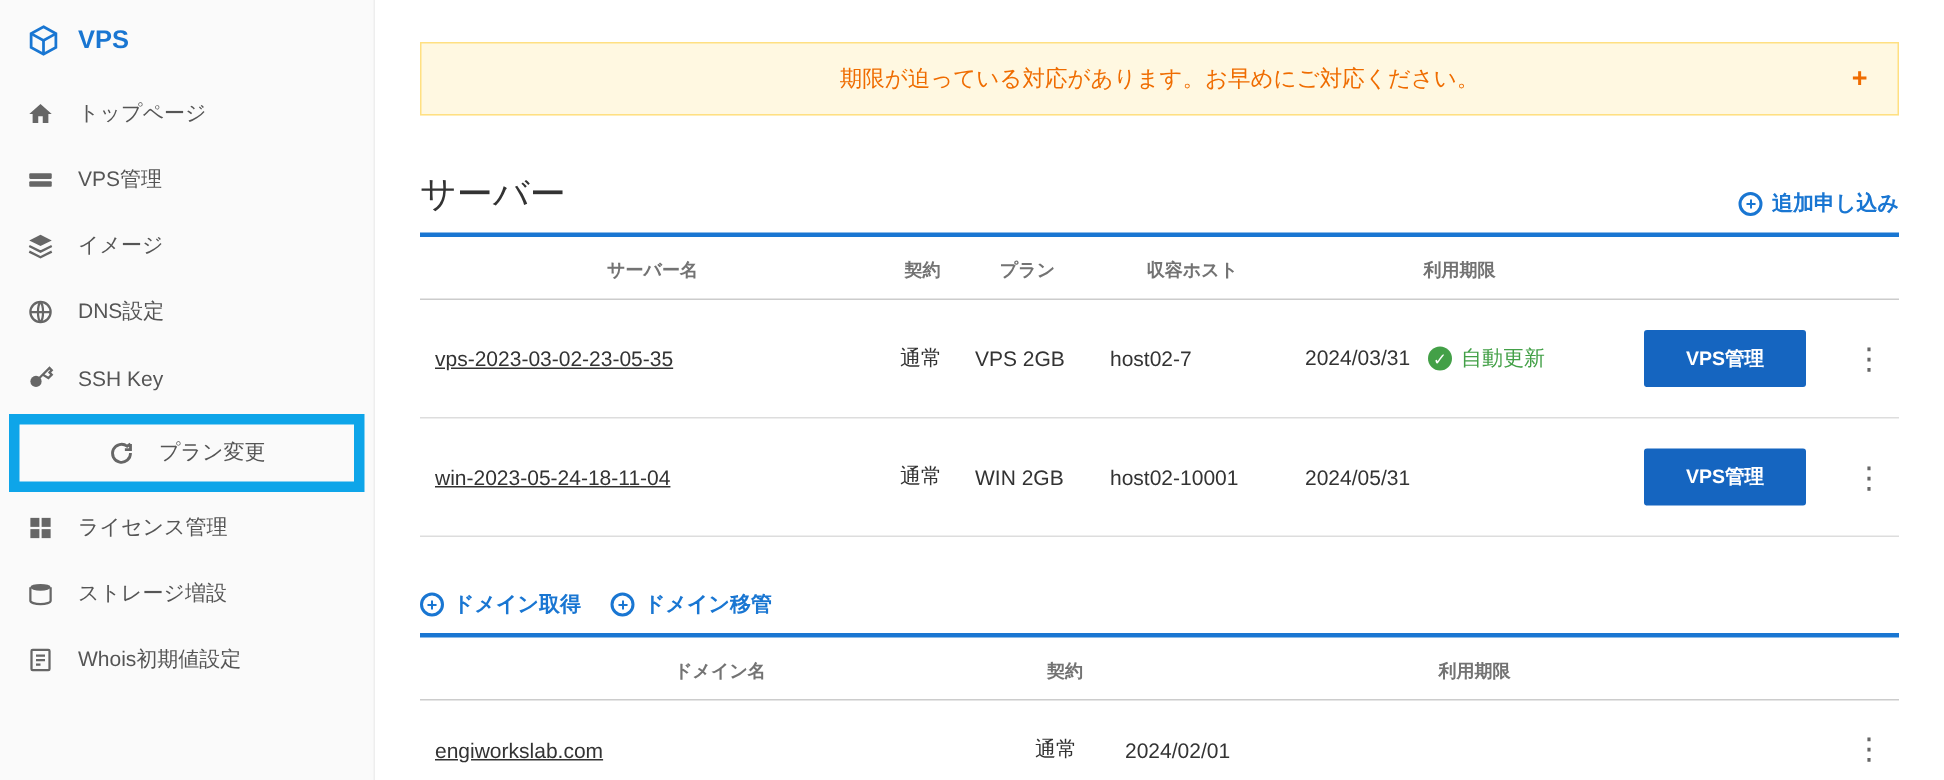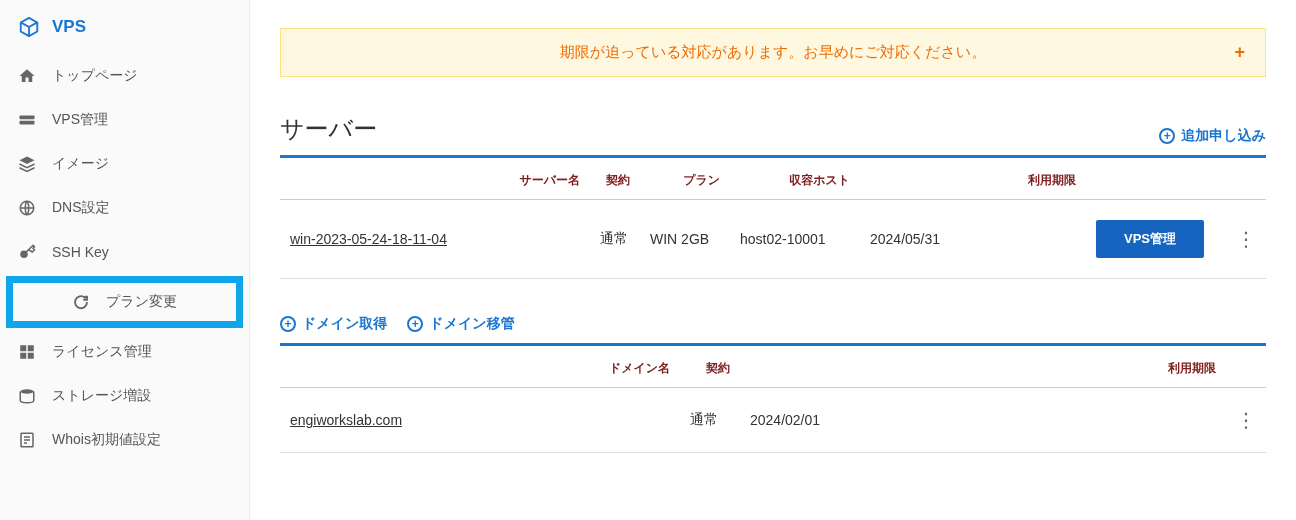--- a/index.html
+++ b/index.html
@@ -14,21 +14,21 @@
 .alert { background: #fff8e1; border: 1px solid #ffe082; padding: 14px 20px; margin-top: 28px; display: flex; align-items: center; justify-content: center; position: relative; }
 .alert-text { color: #ef6c00; font-size: 15px; }
 .alert-plus { position: absolute; right: 20px; color: #ef6c00; font-size: 18px; font-weight: bold; }
 .section { margin-top: 36px; }
 .section-header { display: flex; justify-content: space-between; align-items: flex-end; padding-bottom: 10px; border-bottom: 3px solid #1976d2; }
 .section-title { font-size: 24px; font-weight: 400; color: #333; font-family: serif; }
 .section-actions { display: flex; gap: 20px; }
 .action-link { color: #1976d2; font-weight: 600; font-size: 14px; display: flex; align-items: center; gap: 6px; cursor: pointer; }
 .action-link .plus-circle { width: 16px; height: 16px; border: 2px solid #1976d2; border-radius: 50%; display: flex; align-items: center; justify-content: center; font-size: 12px; line-height: 1; font-weight: bold; }
 table { width: 100%; border-collapse: collapse; }
-thead th { text-align: right; font-size: 12px; font-weight: 700; color: #7f1d1d; padding: 14px 10px 10px; border-bottom: 1px solid #ccc; }
+thead th { text-align: center; font-size: 12px; font-weight: 700; color: #737373; padding: 14px 10px 10px; border-bottom: 1px solid #ccc; }
 tbody td { padding: 20px 10px; border-bottom: 1px solid #ddd; font-size: 14px; color: #333; vertical-align: middle; }
 .link { color: #333; text-decoration: underline; cursor: pointer; }
 .btn-primary { background: #1565c0; color: #fff; padding: 10px 28px; border: none; font-size: 13px; font-weight: 600; cursor: pointer; border-radius: 2px; }
 .status-ok { color: #43a047; display: inline-flex; align-items: center; gap: 6px; }
 .check-circle { width: 16px; height: 16px; background: #43a047; border-radius: 50%; display: inline-flex; align-items: center; justify-content: center; color: #fff; font-size: 11px; }
 .kebab { font-size: 20px; color: #666; cursor: pointer; text-align: center; width: 20px; }
 svg { display: block; }
 </style>
 </head>
 <body>
@@ -153,20 +153,37 @@
           <th style="width:310px">サーバー名</th>
           <th style="width:50px">契約</th>
           <th style="width:90px">プラン</th>
           <th style="width:130px">収容ホスト</th>
           <th>利用期限</th>
           <th style="width:140px"></th>
           <th style="width:30px"></th>
         </tr>
       </thead>
       <tbody>
+        <tr>
+          <td><span class="link">vps-2023-03-02-23-05-35</span></td>
+          <td>通常</td>
+          <td>VPS 2GB</td>
+          <td>host02-7</td>
+          <td>
+            <span>2024/03/31</span>
+            <span class="status-ok" style="margin-left:8px">
+              <span class="check-circle">✓</span>
+              <span>自動更新</span>
+            </span>
+          </td>
+          <td><button class="btn-primary">VPS管理</button></td>
+          <td>
+              <div class="kebab">⋮</div>
+            </td>
+        </tr>
         <tr>
           <td><span class="link">win-2023-05-24-18-11-04</span></td>
           <td>通常</td>
           <td>WIN 2GB</td>
           <td>host02-10001</td>
           <td>2024/05/31</td>
           <td><button class="btn-primary">VPS管理</button></td>
           <td>
               <div class="kebab">⋮</div>
             </td>

